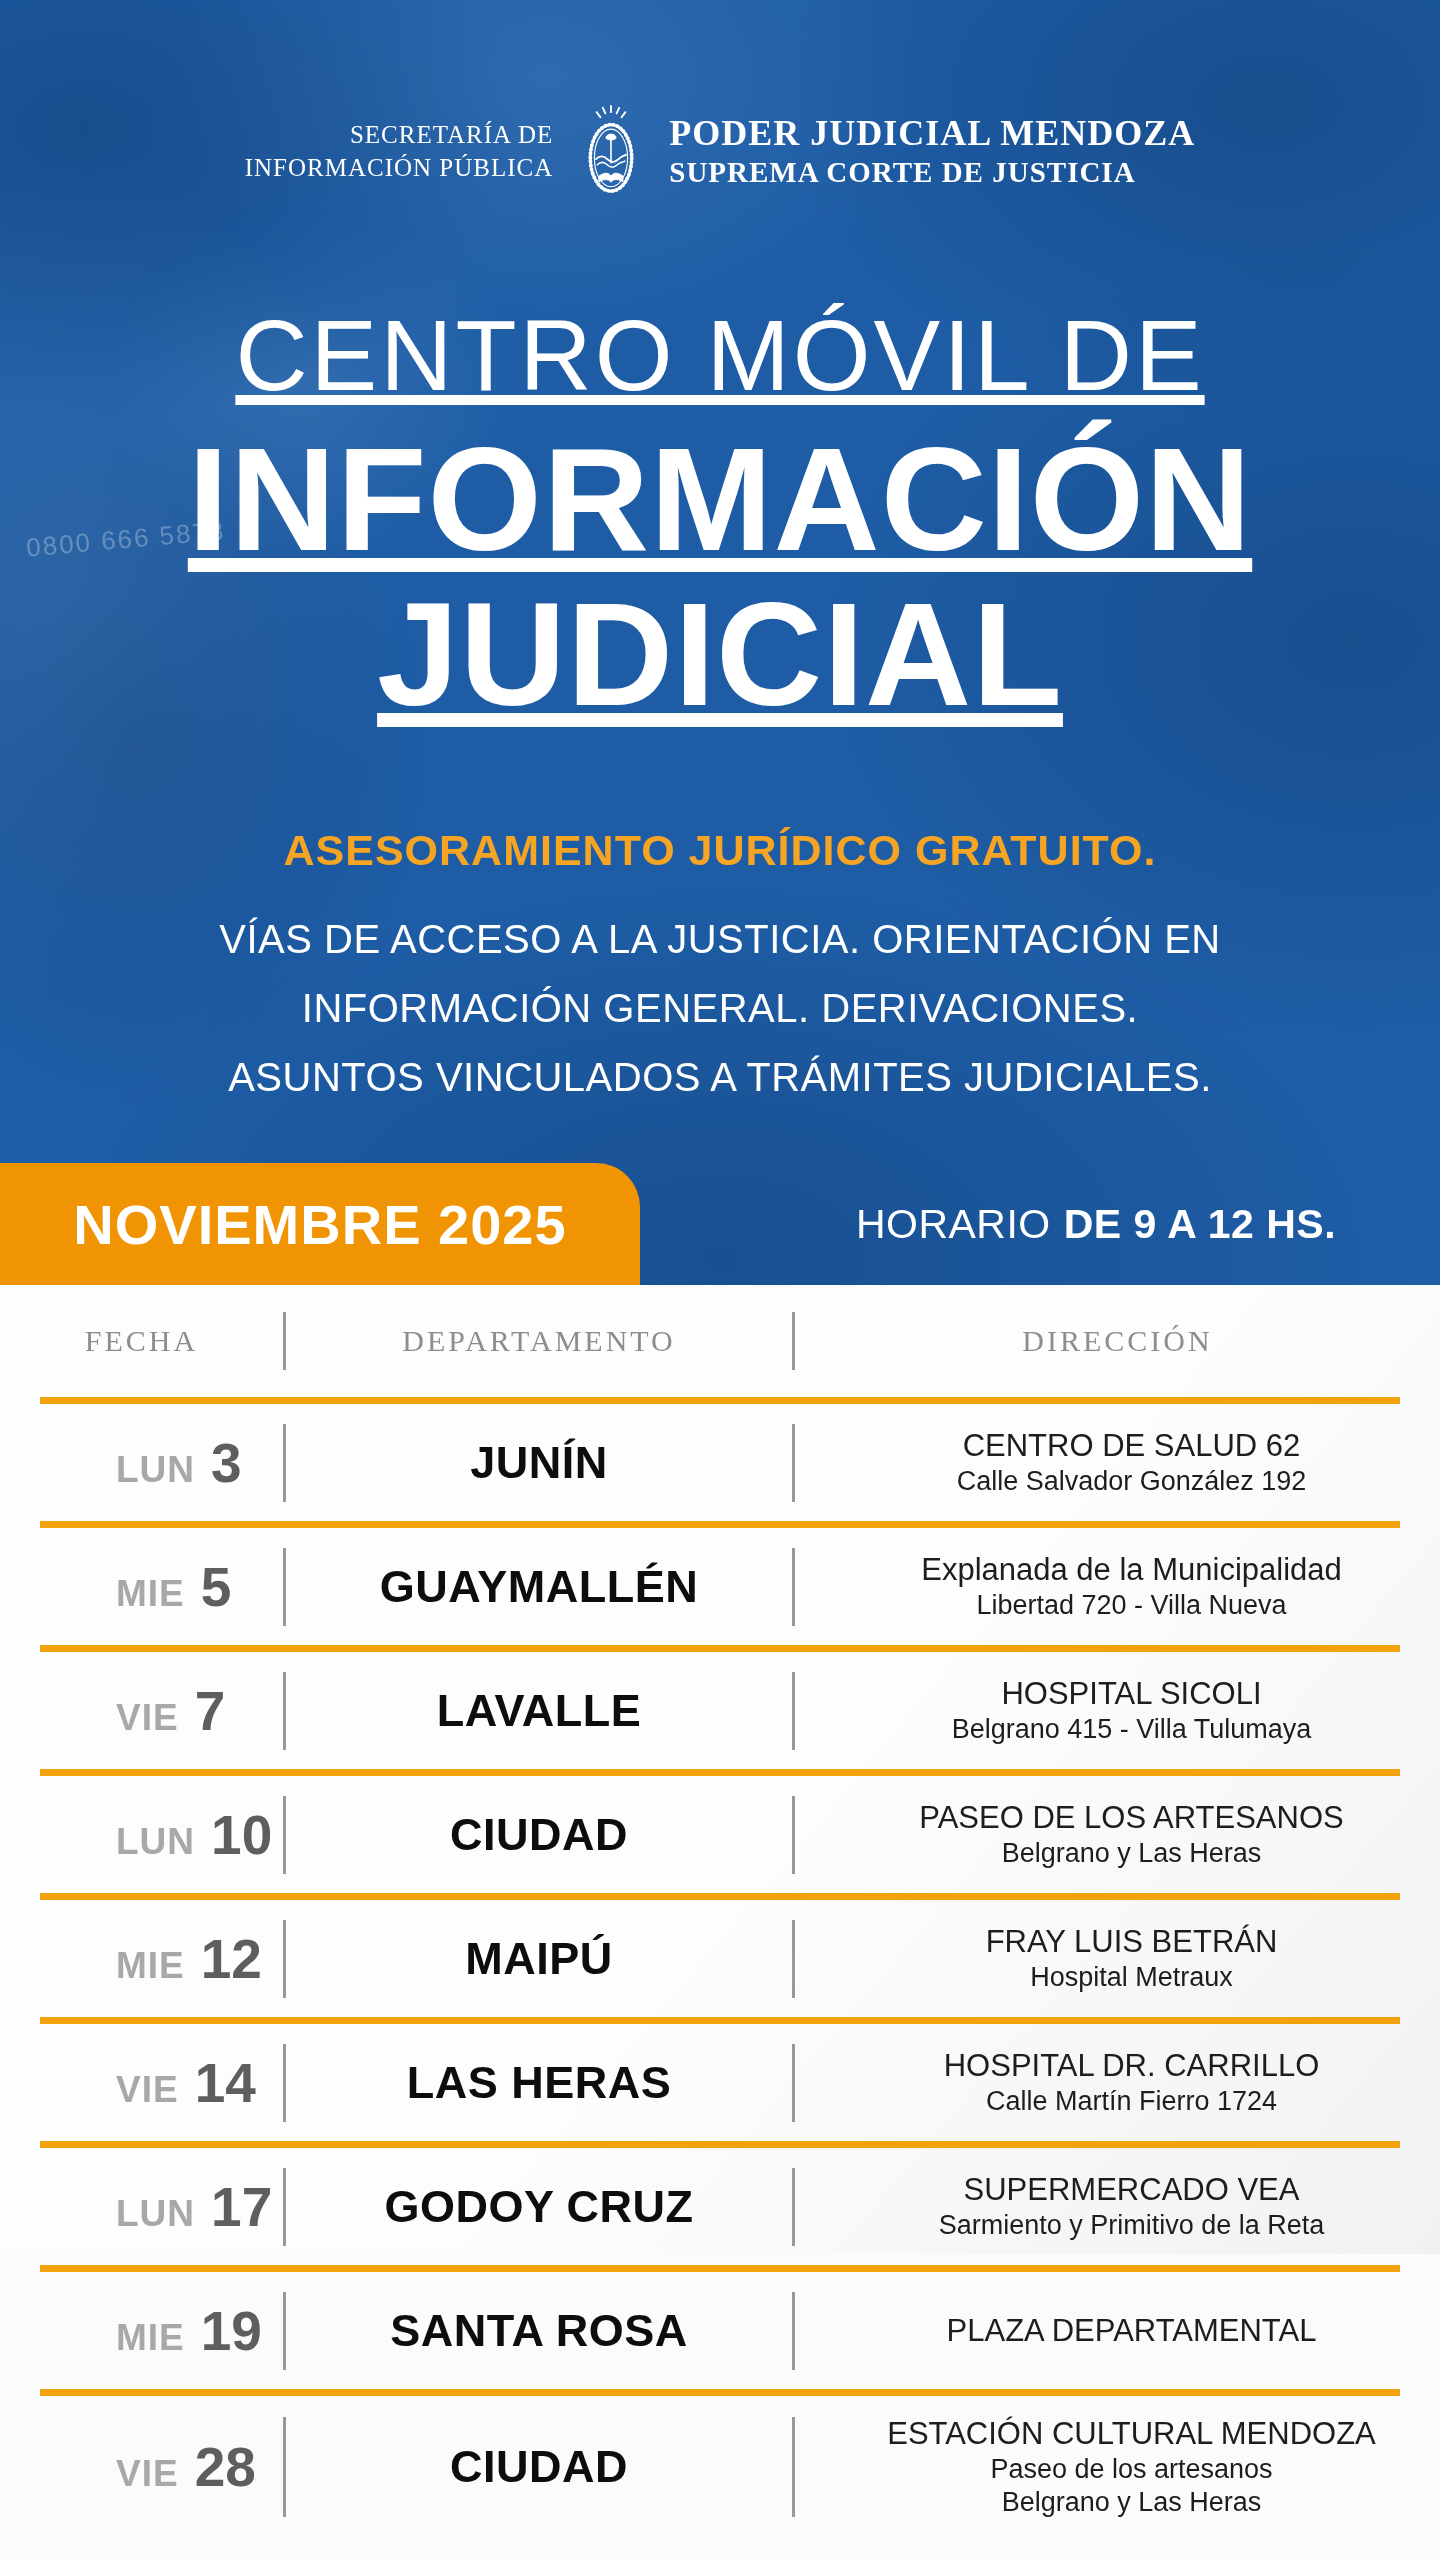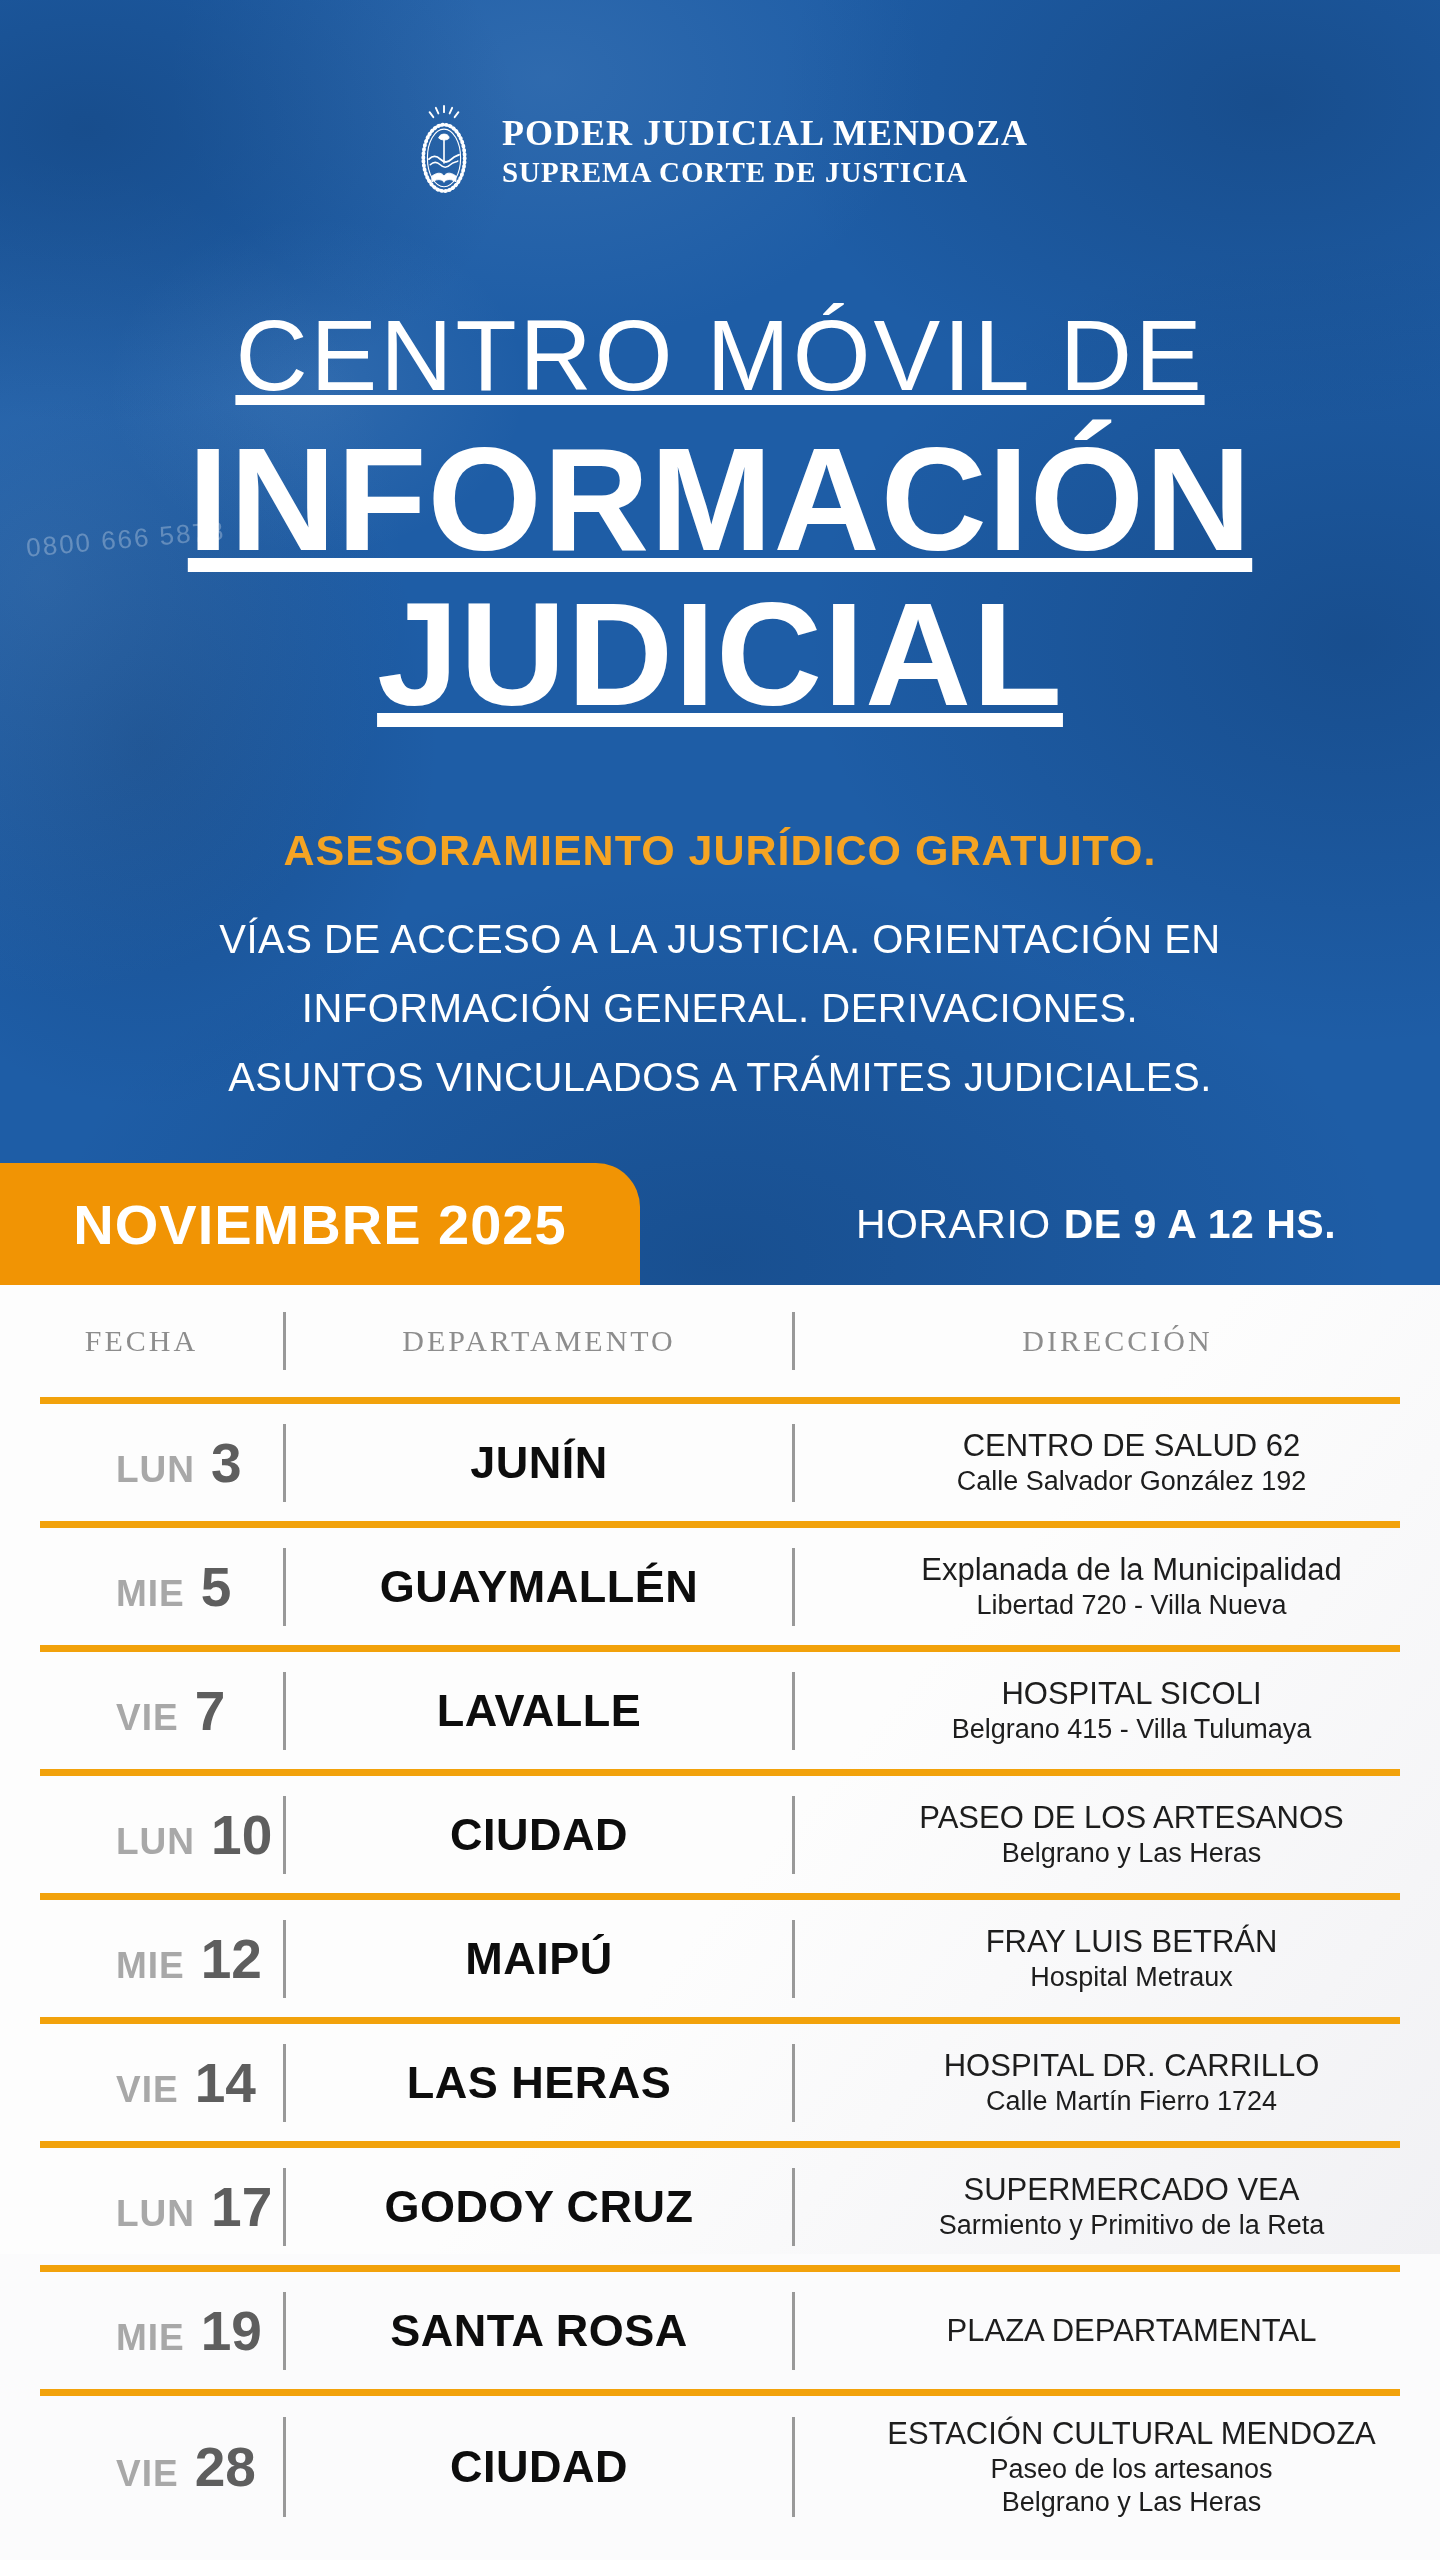--- a/index.html
+++ b/index.html
@@ -103,20 +103,24 @@
 </head>
 <body>
 
 <div class="poster">
 
   <section class="hero">
     <div class="texture"></div>
     <div class="bus-phone">0800 666 5878</div>
 
     <header class="brand">
+      <div class="brand-left">
+        <div>SECRETARÍA DE</div>
+        <div>INFORMACIÓN PÚBLICA</div>
+      </div>
       <div class="emblem">
         <svg viewBox="0 0 100 150" fill="none" stroke="#FFFFFF" stroke-linecap="round" stroke-linejoin="round">
 
           <path d="M50 3v10 M37 6l4 9 M63 6l-4 9 M27 13l6 8 M73 13l-6 8" stroke-width="3"></path>
 
           <ellipse cx="50" cy="86" rx="33" ry="53" stroke-width="6" stroke-dasharray="1.5 5"></ellipse>
           <ellipse cx="50" cy="86" rx="26.5" ry="46" stroke-width="1.8"></ellipse>
 
           <path d="M50 56v38" stroke-width="2.6"></path>
           <path d="M42 54c0-8 16-8 16 0c0 4.5-16 4.5-16 0z" fill="#FFFFFF" stroke-width="1.5"></path>

